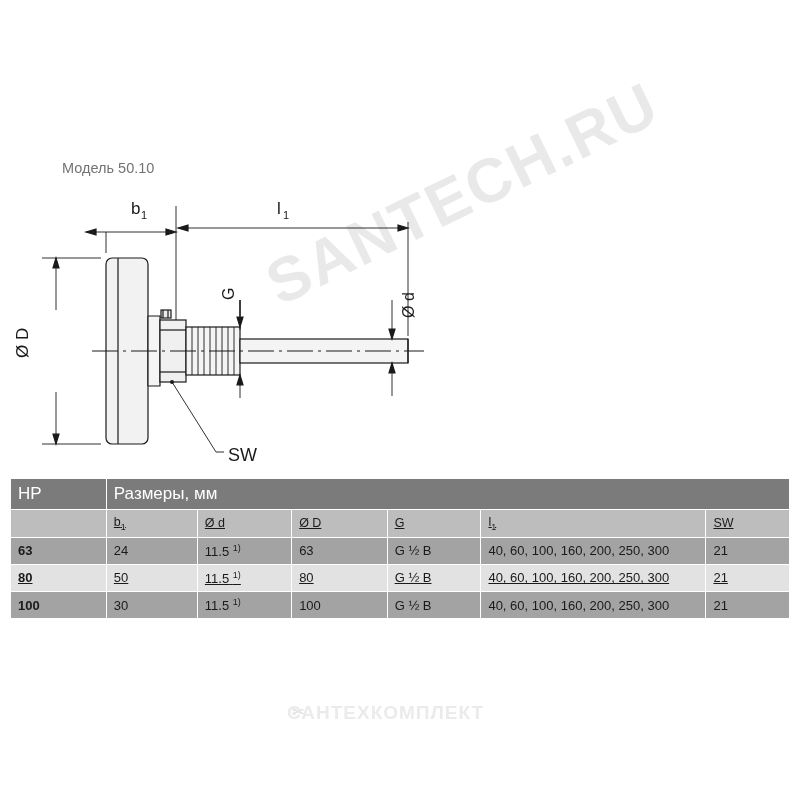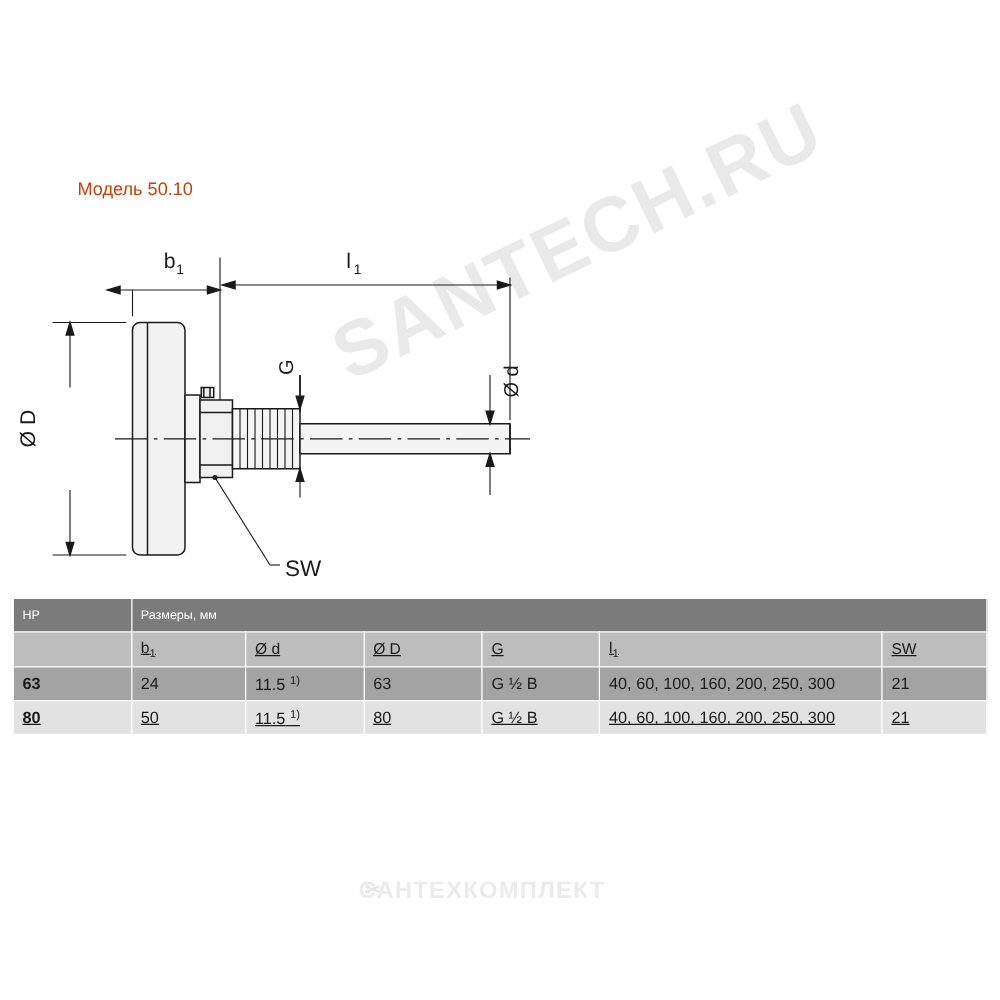--- a/index.html
+++ b/index.html
@@ -68,23 +68,23 @@
     position: absolute;
     left: 0;
     top: 0;
     width: 800px;
     height: 480px;
     z-index: 1;
   }
   .model-label {
     position: absolute;
     left: 62px;
-    top: 144px;
+    top: 160px;
     font-size: 14.5px;
-    color: #c2410c;
+    color: #737373;
     z-index: 2;
   }
 
   
   .table-wrap {
     position: absolute;
     left: 10px;
     top: 478px;
     width: 780px;
     z-index: 2;
@@ -99,21 +99,21 @@
     padding: 5px 7px;
     text-align: left;
     font-weight: normal;
     vertical-align: middle;
     height: 16px;
   }
   .hdr-dark td {
     background: #7b7b7b;
     color: #ffffff;
     font-weight: bold;
-    font-size: 10px;
+    font-size: 17px;
     height: 20px;
   }
   .hdr-light td {
     background: #bdbdbd;
     color: #1a1a1a;
     font-weight: bold;
     font-size: 12.5px;
     text-decoration: underline;
   }
   .row-a td { background: #a3a3a3; }
@@ -259,18 +259,27 @@
         <tr class="row-b">
           <td class="first">80</td>
           <td>50</td>
           <td><span>11.5</span> <sup class="sm">1)</sup></td>
           <td>80</td>
           <td>G ½ B</td>
           <td>40, 60, 100, 160, 200, 250, 300</td>
           <td>21</td>
         </tr>
 
+        <tr class="row-a">
+          <td class="first">100</td>
+          <td>30</td>
+          <td><span>11.5</span> <sup class="sm">1)</sup></td>
+          <td>100</td>
+          <td>G ½ B</td>
+          <td>40, 60, 100, 160, 200, 250, 300</td>
+          <td>21</td>
+        </tr>
 
       </tbody>
     </table>
   </div>
 
 </div>
 
 </body></html>

